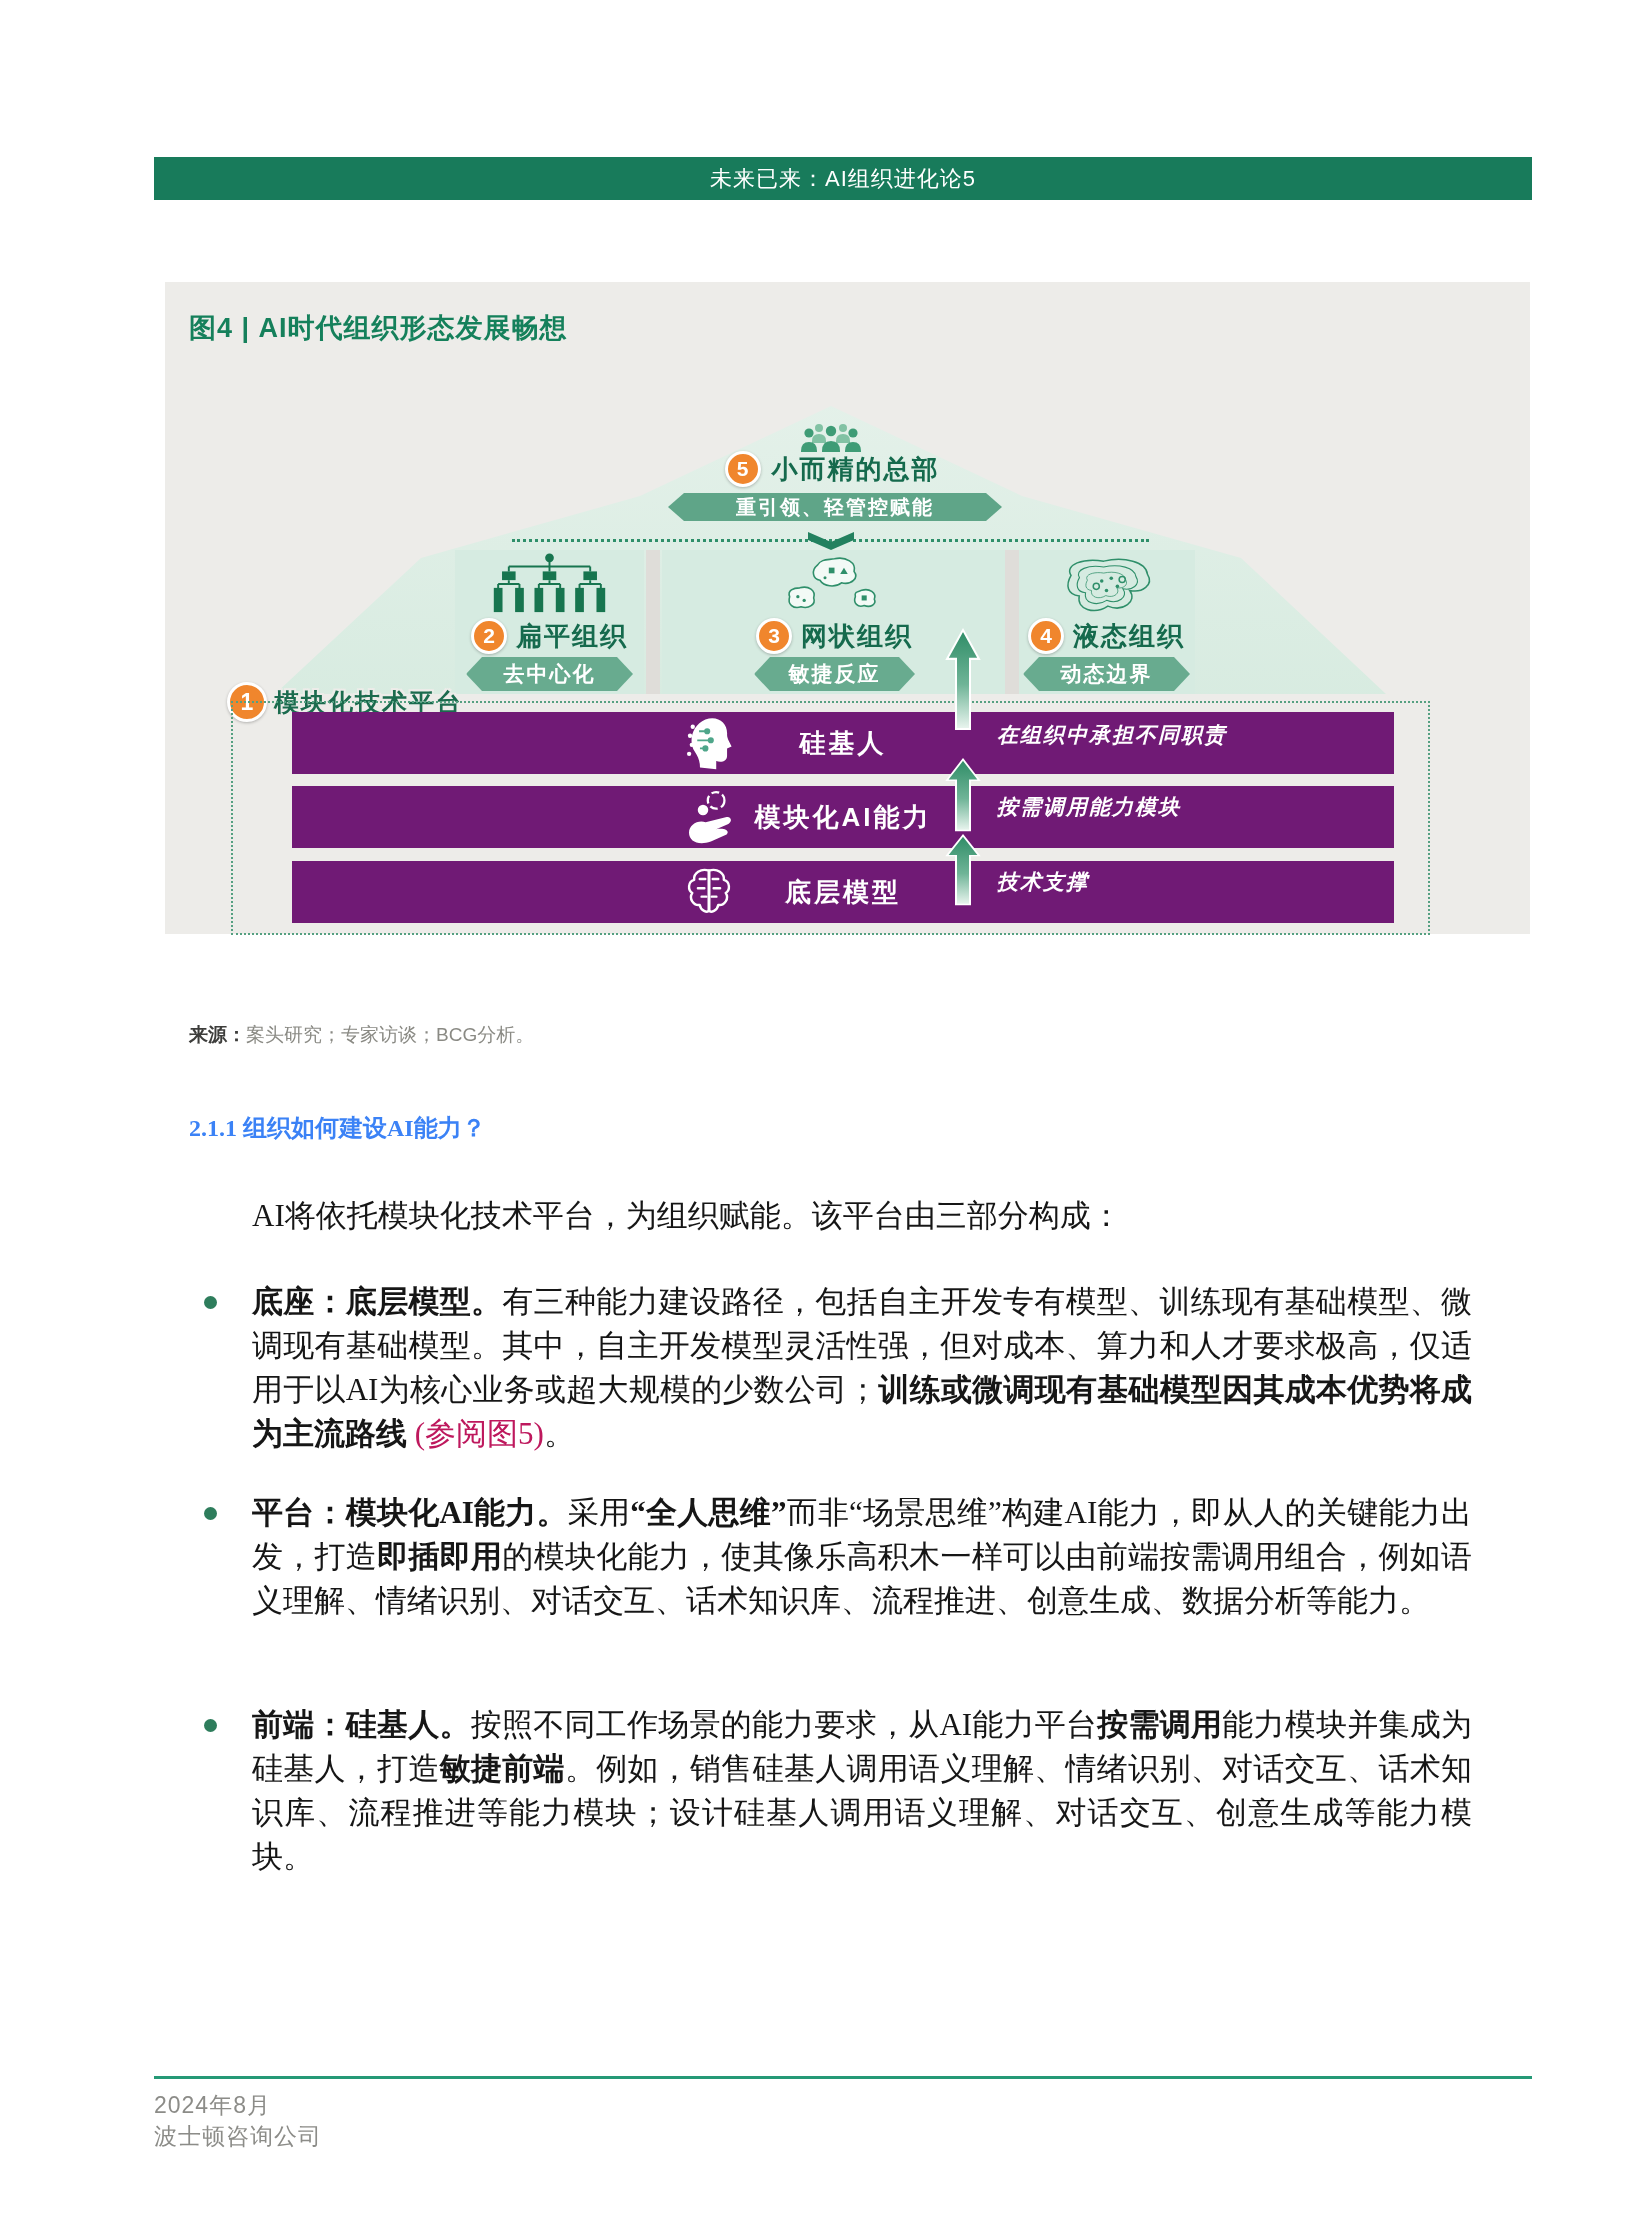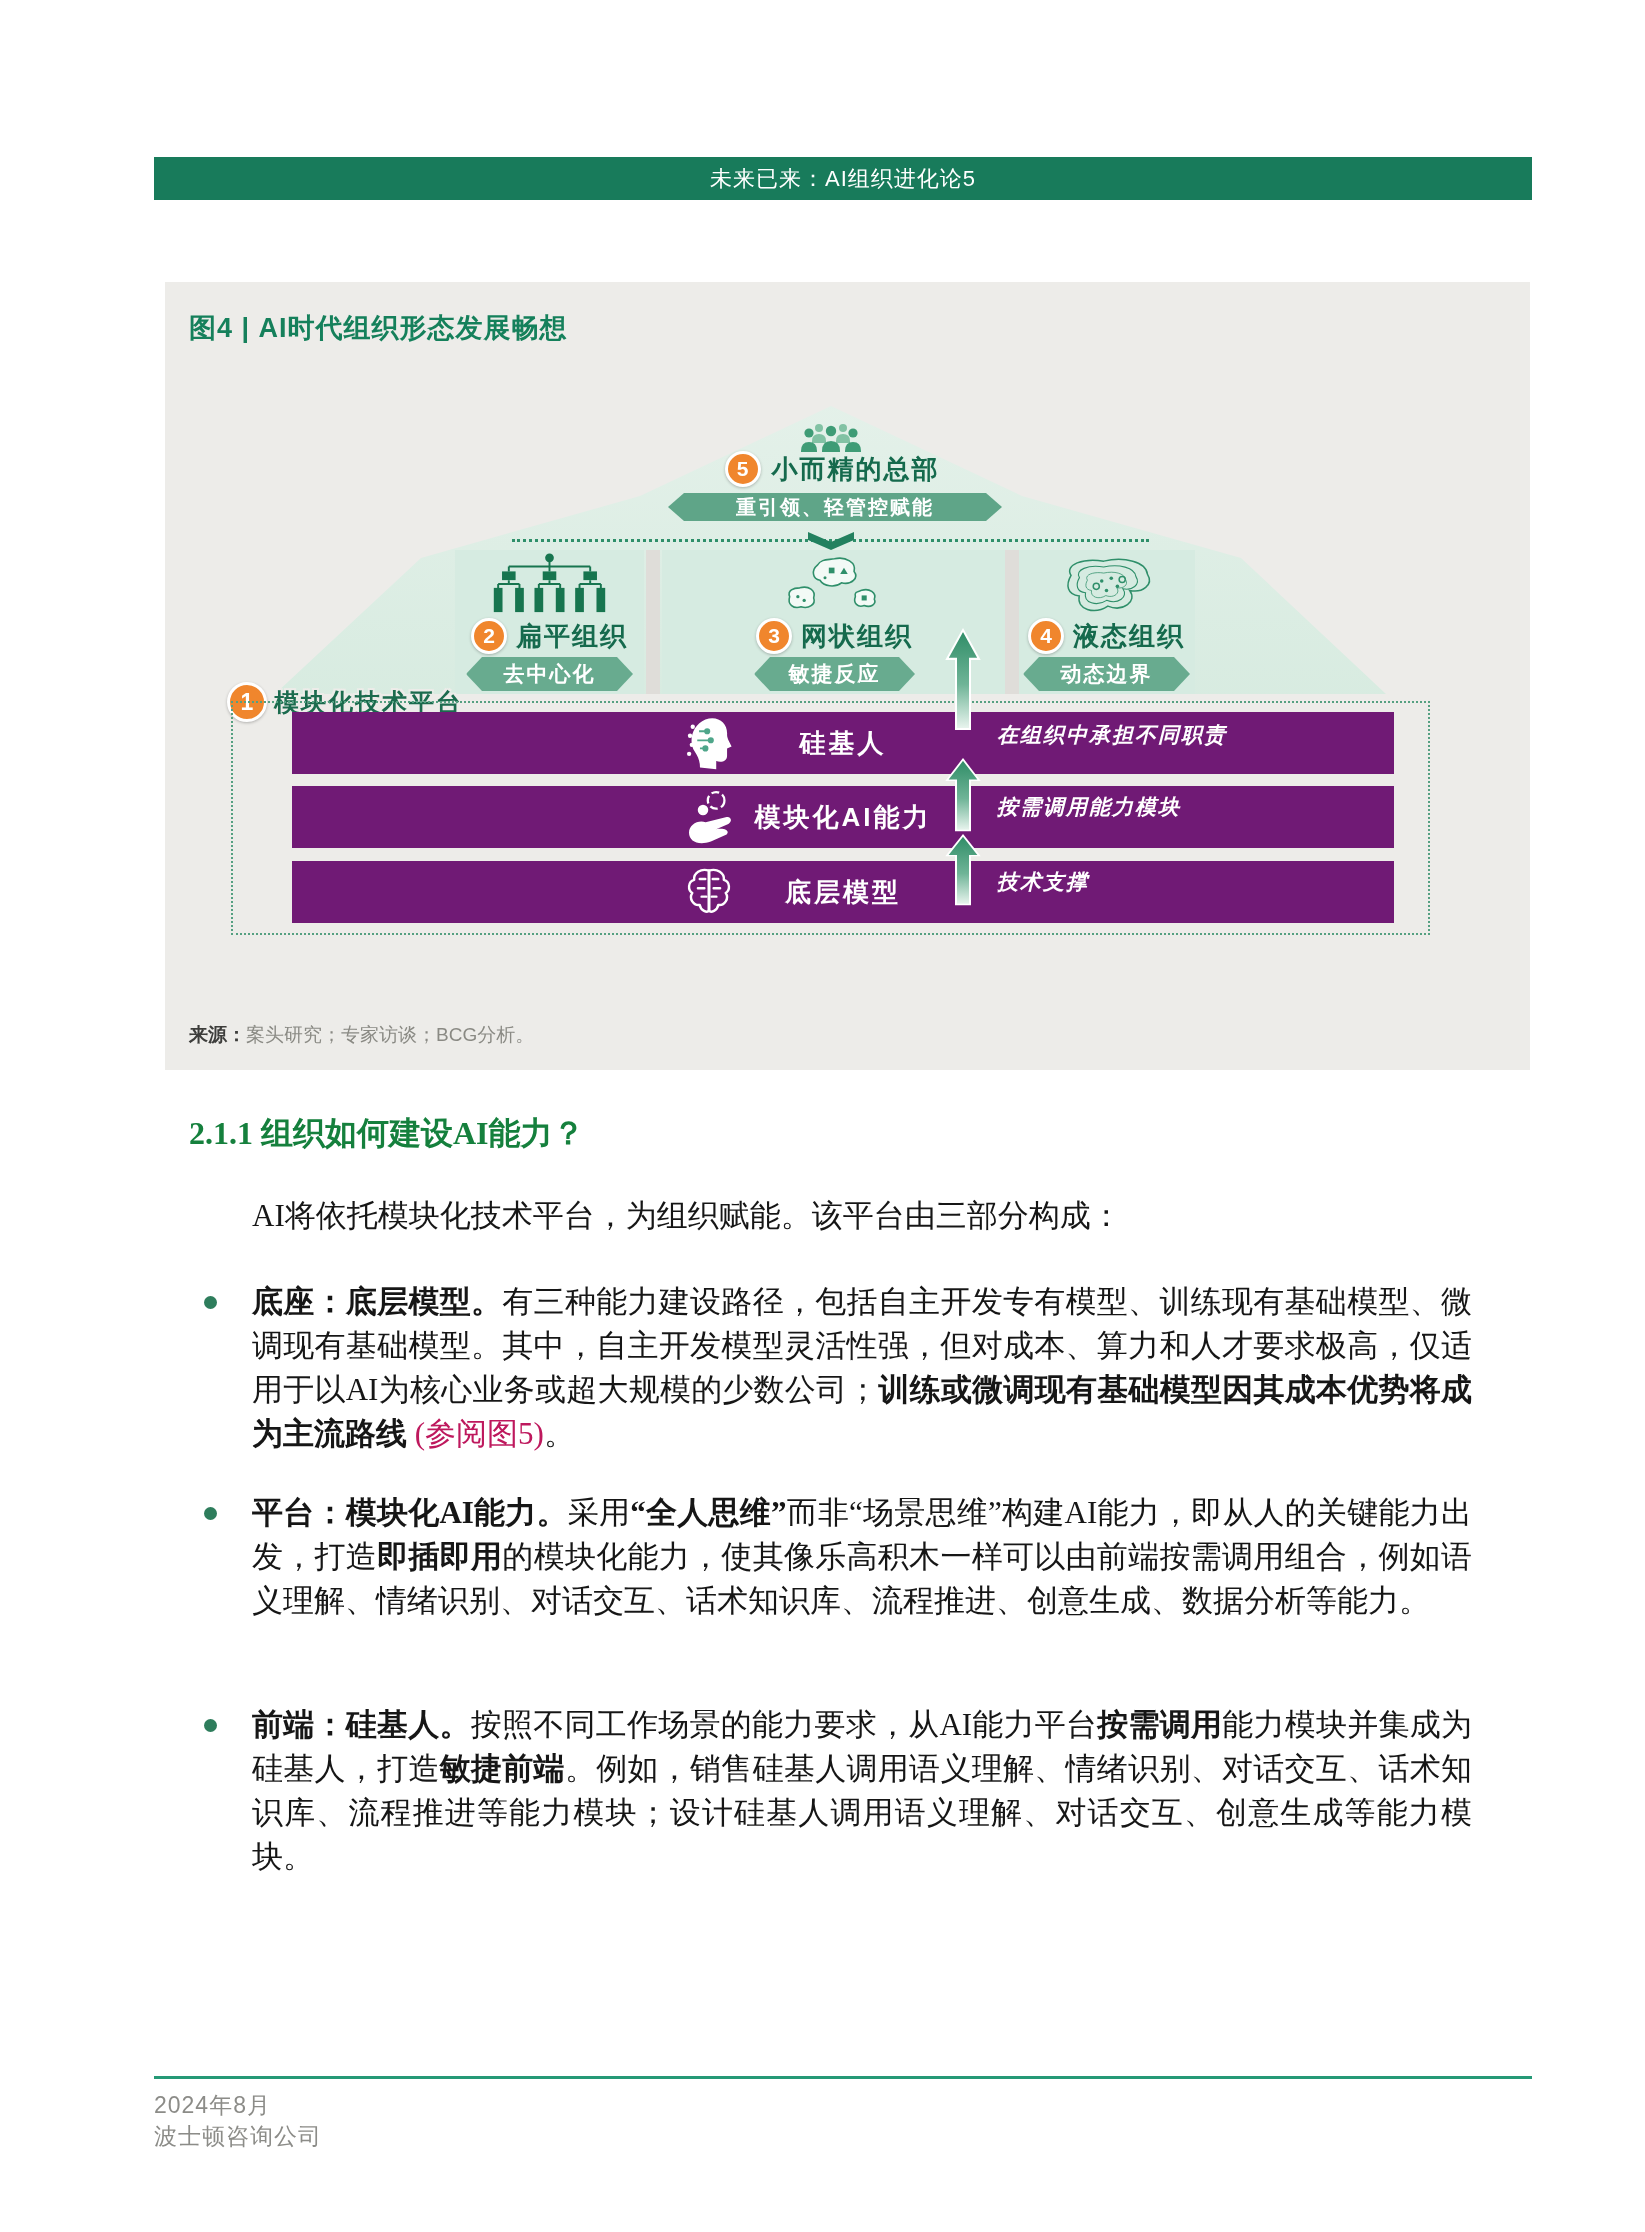--- a/index.html
+++ b/index.html
@@ -5,21 +5,21 @@
   html,body{margin:0;padding:0;background:#ffffff;}
   .page{position:relative;width:1646px;height:2233px;background:#ffffff;overflow:hidden;
         font-family:"Liberation Sans",sans-serif;}
 
   
   .topbar{position:absolute;left:154px;top:157px;width:1378px;height:43px;background:#187B5B;
           display:flex;align-items:center;justify-content:center;color:#fff;
           padding:0 26px;box-sizing:border-box;font-size:22px;letter-spacing:1px;}
 
   
-  .figure{position:absolute;left:165px;top:282px;width:1365px;height:788px;background:#EDECE9;}
+  .figure{position:absolute;left:165px;top:282px;width:1365px;height:652px;background:#EDECE9;}
   .fig-title{position:absolute;left:24px;top:28px;font-size:27px;font-weight:bold;color:#15805B;letter-spacing:1px;}
 
   .pyramid{position:absolute;left:0;top:0;width:1365px;height:788px;
            background:linear-gradient(180deg,#E9F3ED 0%,#D7EBE0 55%,#CBE5D8 100%);
            clip-path:polygon(666px 124px,857px 214px,1076px 276px,1221px 412px,110px 412px,256px 276px,475px 214px);}
 
   .team-icon{position:absolute;left:634px;top:140px;}
 
   .hq-row{position:absolute;left:488px;top:169px;width:358px;display:flex;align-items:center;justify-content:center;gap:11px;}
   .hq-title{font-size:26px;font-weight:bold;color:#156A4D;letter-spacing:2px;}
@@ -63,21 +63,21 @@
   .note1{top:439px;} .note2{top:511px;} .note3{top:586px;}
   .arrow{position:absolute;left:780px;width:36px;}
   .arrow1{top:346px;height:103px;} .arrow2{top:476px;height:74px;} .arrow3{top:552px;height:72px;}
 
   .source-line{position:absolute;left:24px;top:740px;font-size:19px;}
   .source-label{font-weight:bold;color:#3D3D3B;}
   .source-text{color:#8A8A84;}
 
   
   .serif{font-family:"Liberation Serif","DejaVu Serif",serif;}
-  .section-heading{position:absolute;left:189px;top:1112px;font-size:32px;font-weight:bold;color:#15803d;margin:0;}
+  .section-heading{position:absolute;left:189px;top:1112px;font-size:24px;font-weight:bold;color:#3b82f6;margin:0;}
   .intro{position:absolute;left:252px;top:1194px;width:1220px;font-size:31px;line-height:44px;color:#161616;margin:0;}
   .bullet{position:absolute;left:252px;width:1220px;font-size:31px;line-height:44px;color:#161616;text-align:justify;}
   .bullet-1{top:1280px;} .bullet-2{top:1491px;} .bullet-3{top:1703px;}
   .bullet .bullet-dot{position:absolute;left:-48px;top:16px;width:13px;height:13px;border-radius:50%;background:#2E7D5C;}
   .b{font-weight:bold;}
   .green{color:#be185d;}
 
   
   .footer-rule{position:absolute;left:154px;top:2076px;width:1378px;height:3px;background:#259976;}
   .footer-row{position:absolute;left:154px;top:2090px;width:1378px;display:flex;justify-content:space-between;

